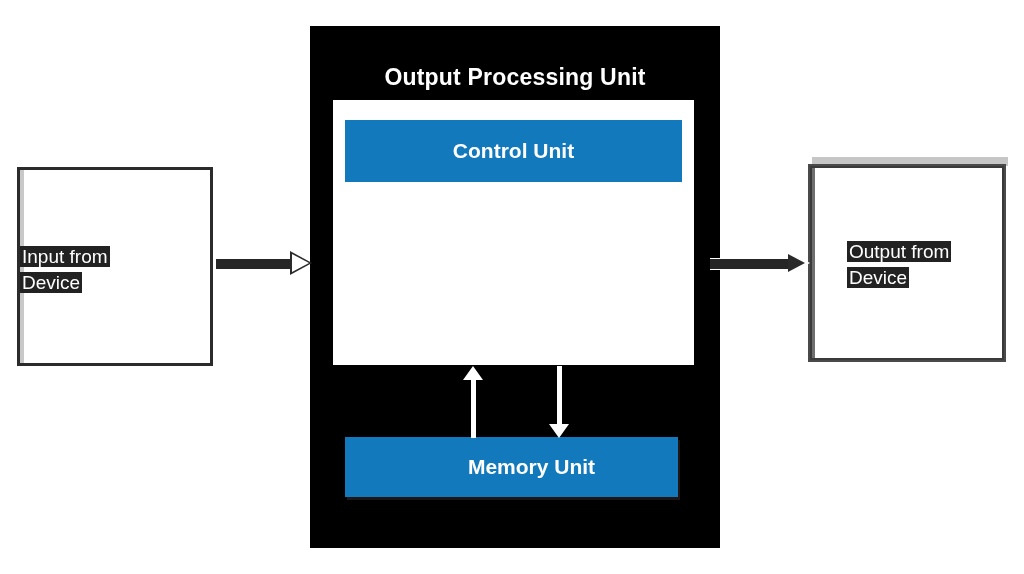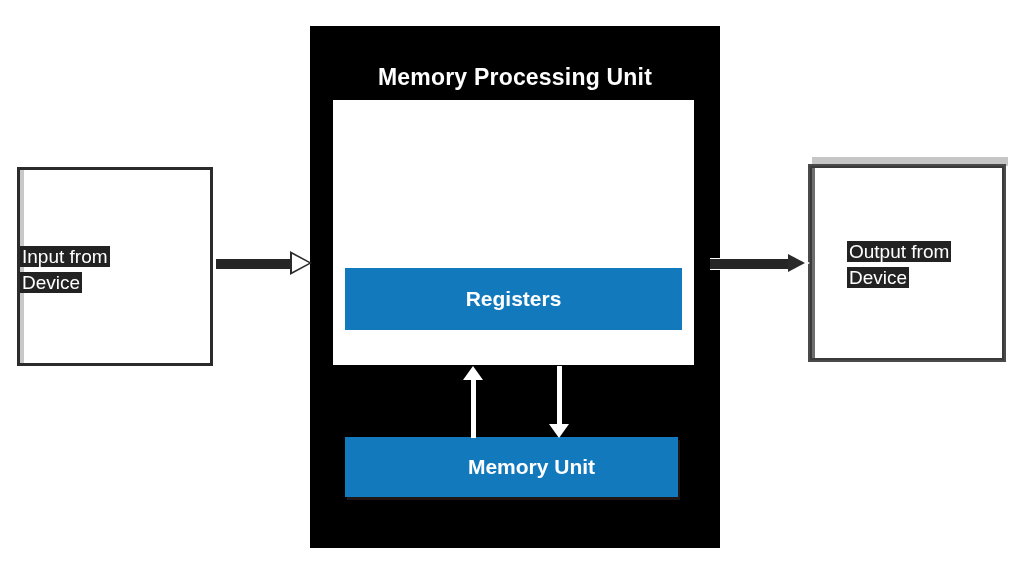--- a/index.html
+++ b/index.html
@@ -204,30 +204,30 @@
     border-bottom: 9px solid transparent;
     border-left: 17px solid #2a2a2a;
   }
 </style>
 </head>
 <body>
 
 <div id="canvas">
 
   <div class="cpu-region">
-    <div class="cpu-title">Memory Processing Unit</div>
+    <div class="cpu-title">Output Processing Unit</div>
   </div>
 
   <div class="cpu-panel"></div>
 
-
-
-  <div class="unit-box unit-registers">
-    <span>Registers</span>
-  </div>
+  <div class="unit-box unit-control">
+    <span>Control Unit</span>
+  </div>
+
+
 
   <div class="unit-box unit-memory">
     <span>Memory Unit</span>
   </div>
 
   <div class="v-arrow arrow-up">
     <div class="head"></div>
     <div class="shaft"></div>
   </div>
 

